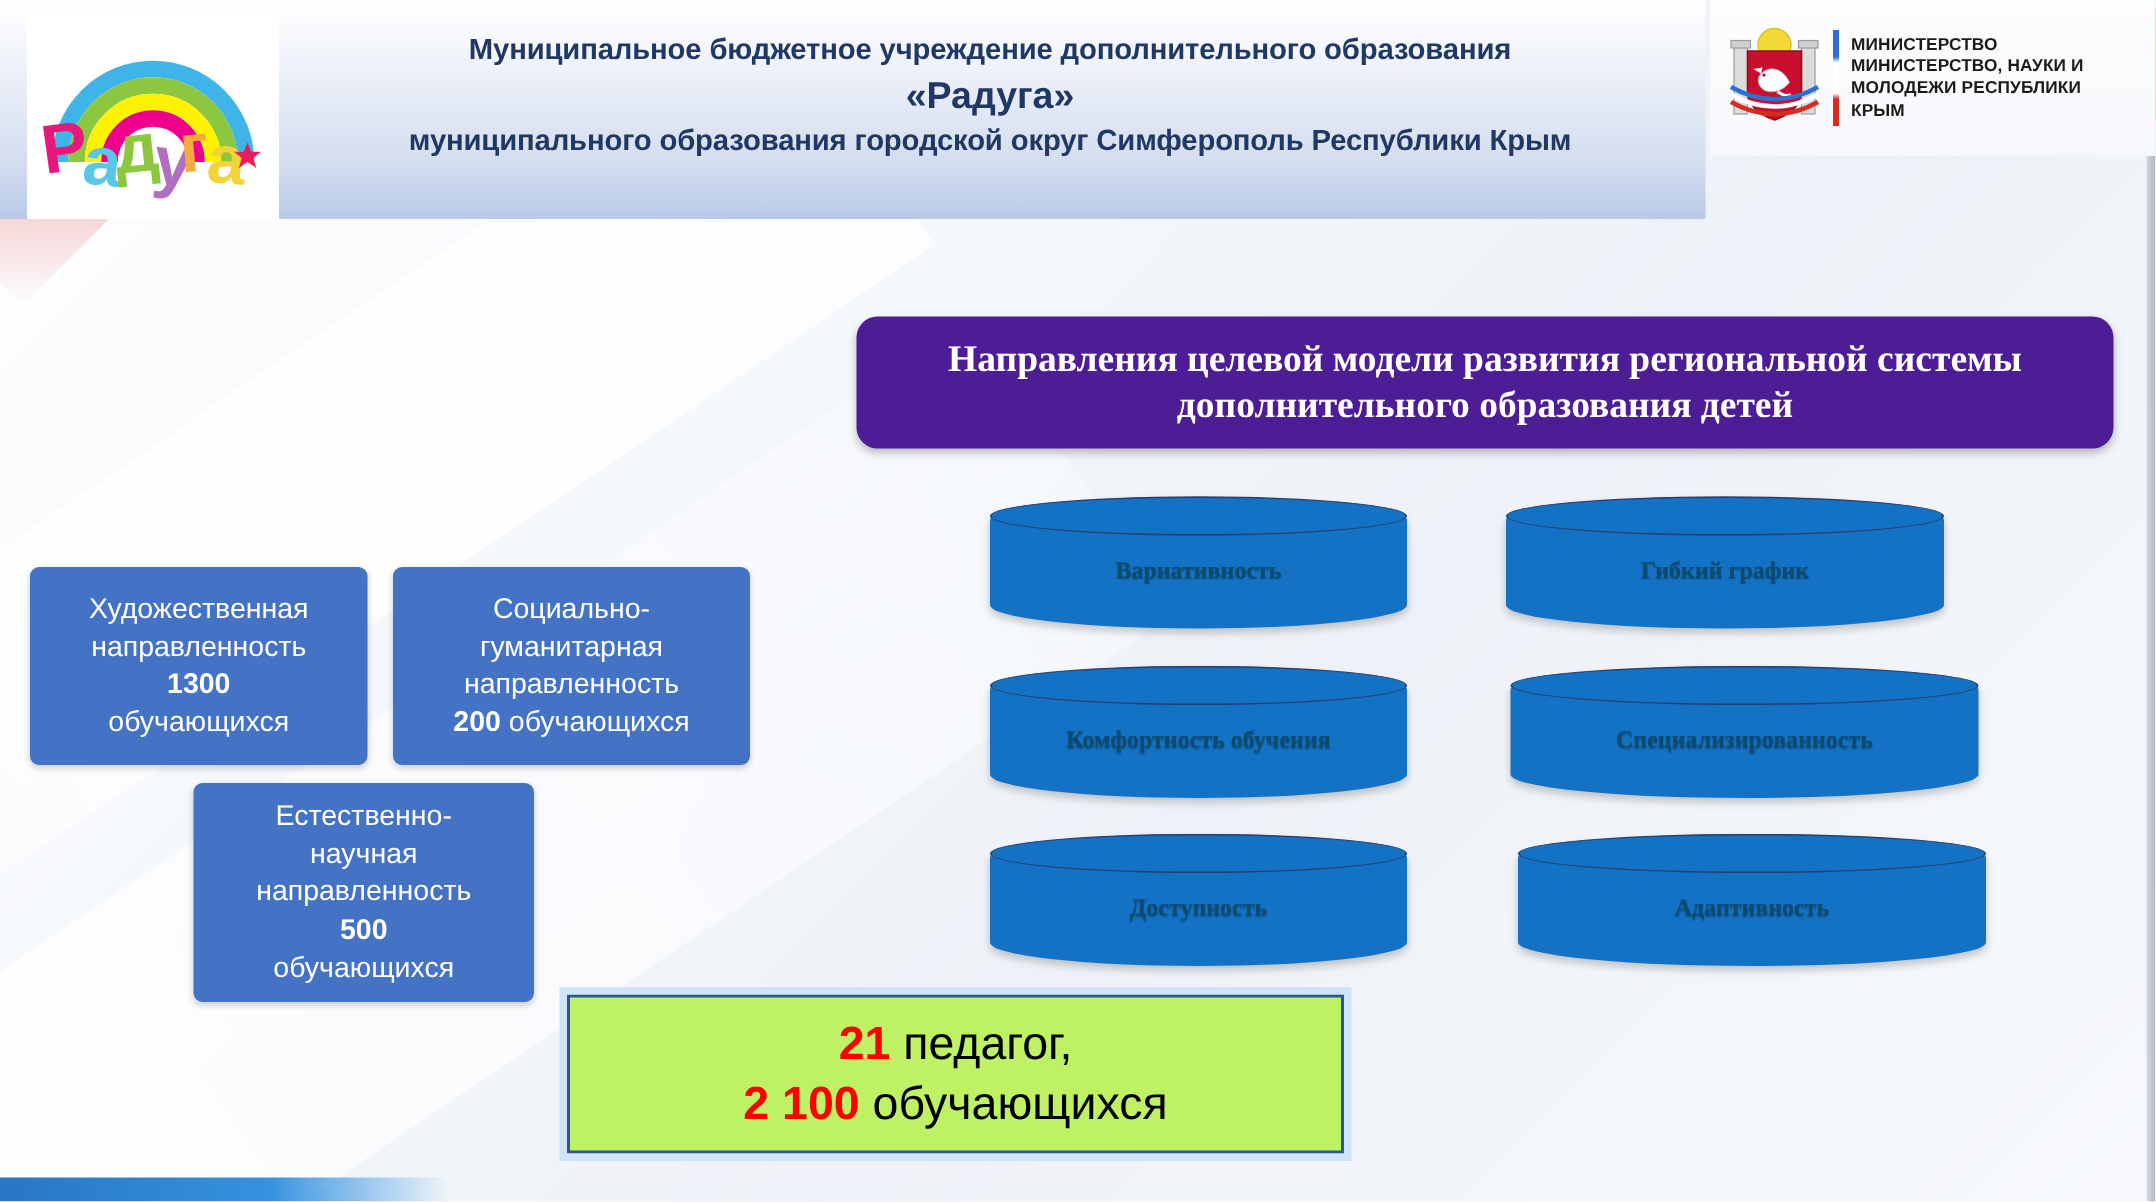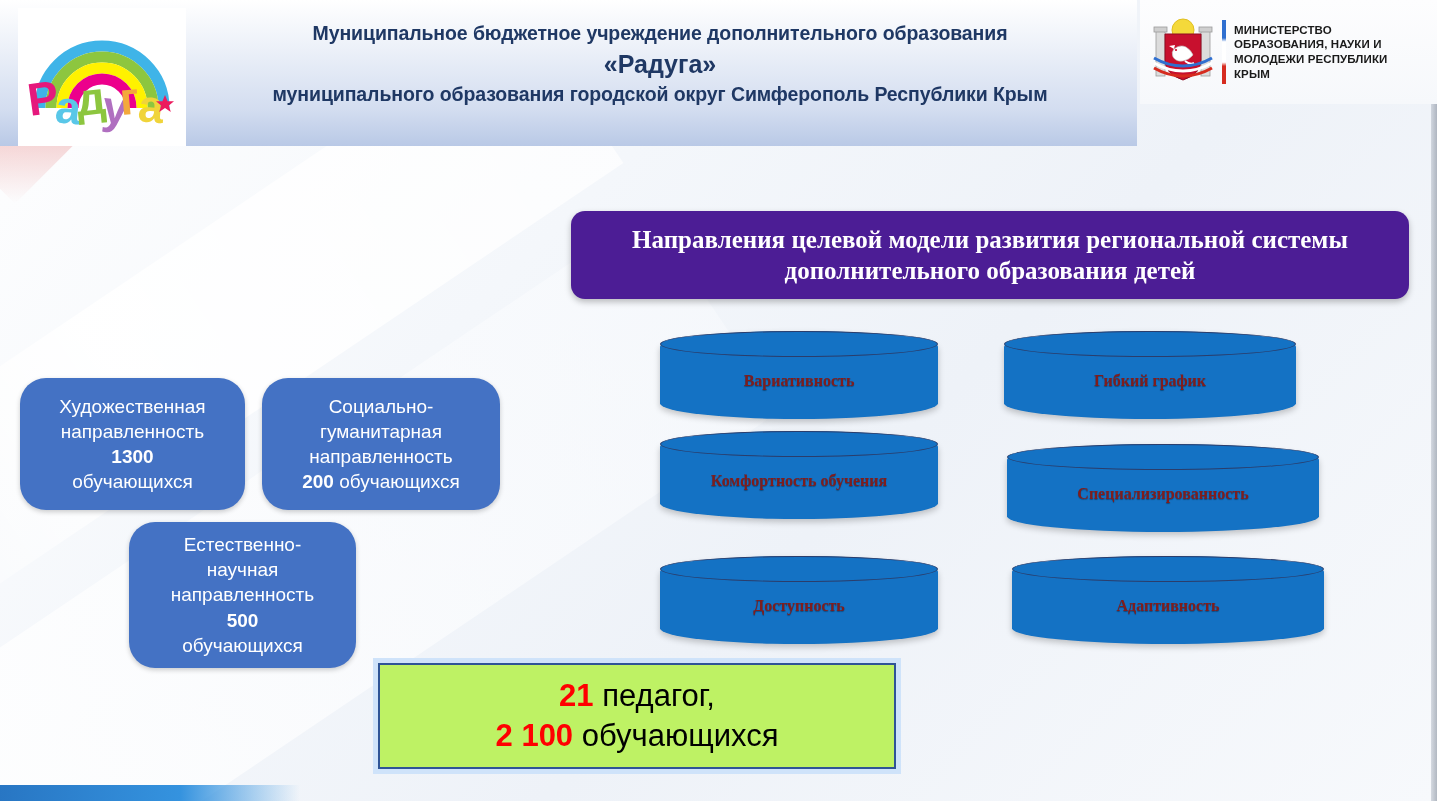--- a/index.html
+++ b/index.html
@@ -123,21 +123,21 @@
     border-radius: 50%;
     display: flex; align-items: center; justify-content: center;
     color: #ffffff; font-weight: bold; font-size: 26px; line-height: 1.3;
     text-align: center;
     box-shadow: 0 2px 4px rgba(0,0,0,.18);
   }
 
   .card {
     position: absolute;
     background: #4472C4;
-    border-radius: 26px;
+    border-radius: 6px;
     color: #ffffff;
     display: flex; align-items: center; justify-content: center;
     text-align: center;
     font-size: 19px; line-height: 1.32;
     padding: 6px 10px;
     box-shadow: 0 2px 5px rgba(0,0,0,.2);
   }
   .card b { font-weight: bold; }
   #card-art   { left: 20px;  top: 378px; width: 225px; height: 132px; }
   #card-soc   { left: 262px; top: 378px; width: 238px; height: 132px; }
@@ -182,32 +182,32 @@
   }
   .cyl .cap {
     position: absolute; left: 0; right: 0; top: 0;
     height: 30%;
     border: 1.2px solid #2b3d6b;
     border-radius: 50%;
     background: #1472C4;
   }
   .cyl .label {
     position: relative; z-index: 2;
-    color: #7f1d1d;
+    color: #0c4a6e;
     font-family: "Liberation Serif", serif;
     font-weight: bold; font-size: 16px;
     text-align: center;
     text-shadow: 0 1px 1px rgba(0,0,0,.35);
     padding: 0 10px;
     margin-top: 12px;
   }
 
   #cyl-variativnost  { left: 660px;  top: 331px; width: 278px; height: 88px; }
   #cyl-grafik        { left: 1004px; top: 331px; width: 292px; height: 88px; }
-  #cyl-komfort       { left: 660px;  top: 431px; width: 278px; height: 88px; }
+  #cyl-komfort       { left: 660px;  top: 444px; width: 278px; height: 88px; }
   #cyl-spec          { left: 1007px; top: 444px; width: 312px; height: 88px; }
   #cyl-dostupnost    { left: 660px;  top: 556px; width: 278px; height: 88px; }
   #cyl-adaptivnost   { left: 1012px; top: 556px; width: 312px; height: 88px; }
 </style>
 </head>
 <body>
 
 <div id="slide">
 
   <div class="bg-base"></div>
@@ -263,21 +263,21 @@
       <path d="M22 33 l-5 -3 l6 -1 z" fill="#ffffff"></path>
       <circle cx="24" cy="34" r="1.1" fill="#c8102e"></circle>
       <path d="M33 45 q5 4 9 2" stroke="#ffffff" stroke-width="2" fill="none"></path>
       <path d="M2 42 q14 8 29 8 q15 0 29 -8" fill="none" stroke="#2f6fd0" stroke-width="3"></path>
       <path d="M2 47 q14 8 29 8 q15 0 29 -8" fill="none" stroke="#ffffff" stroke-width="3"></path>
       <path d="M2 52 q14 8 29 8 q15 0 29 -8" fill="none" stroke="#d62b1f" stroke-width="3"></path>
     </svg>
     <div class="tri-bar"></div>
     <div class="ministry-text">
       <div>МИНИСТЕРСТВО</div>
-      <div>ОБРАЗОВАНИЯ, НАУКИ И</div>
+      <div>МИНИСТЕРСТВО, НАУКИ И</div>
       <div>МОЛОДЕЖИ РЕСПУБЛИКИ</div>
       <div>КРЫМ</div>
     </div>
   </div>
 
 
   <div class="card" id="card-art">
     <div>
       <div>Художественная</div>
       <div>направленность</div>

